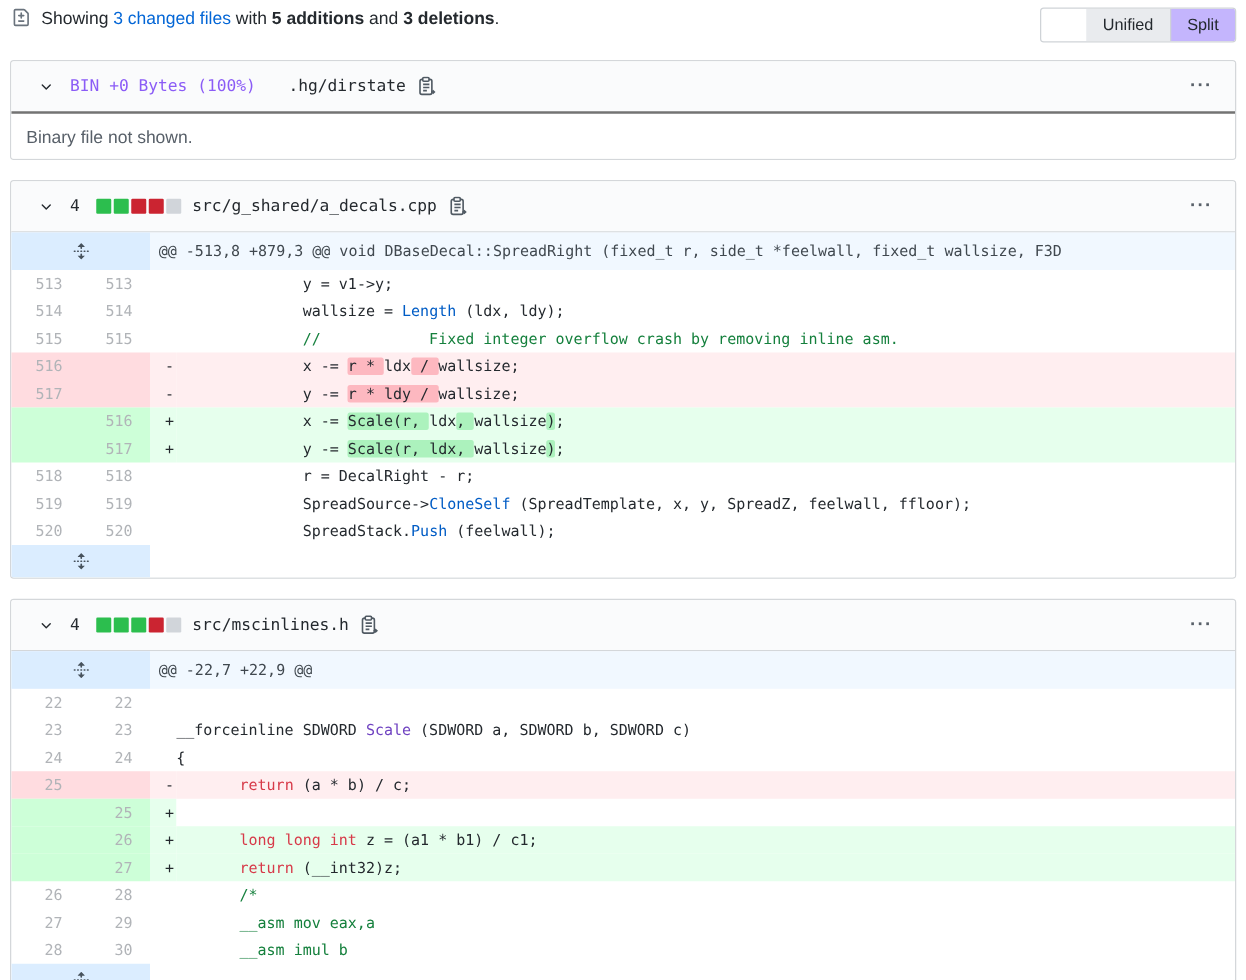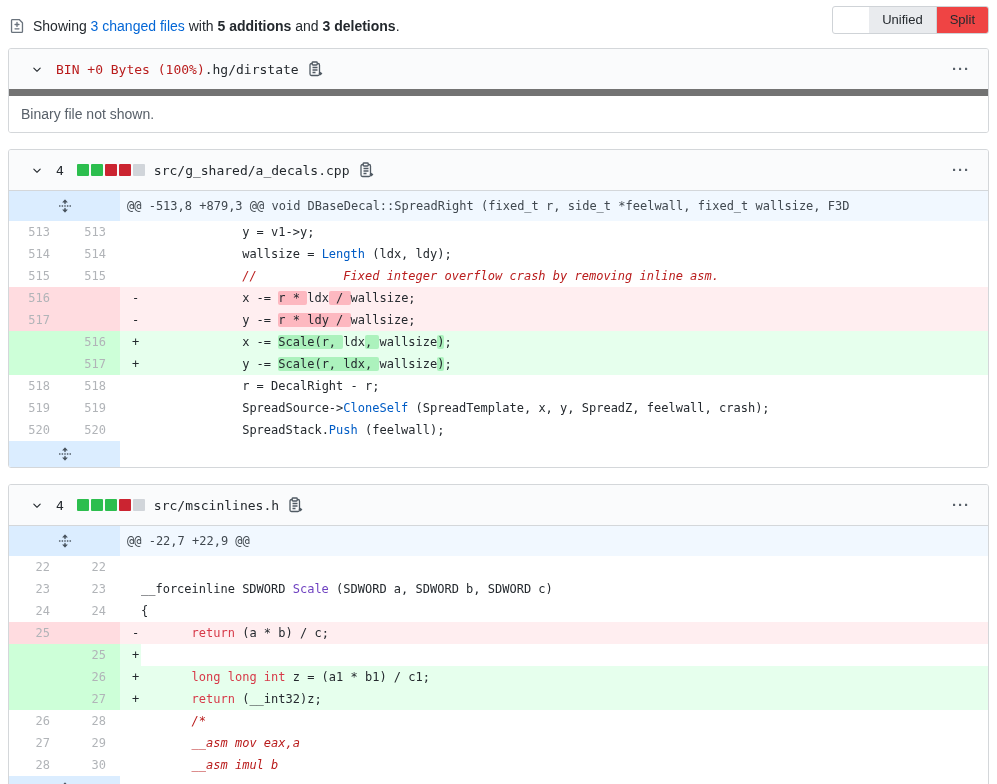--- a/index.html
+++ b/index.html
@@ -6,65 +6,65 @@
   html,body { margin:0; padding:0; background:#fff; }
   body {
     width: 997px;
     font-family: "Liberation Sans", sans-serif;
     color:#24292e;
     padding: 6px 8px 10px;
   }
   .mono { font-family: "DejaVu Sans Mono", "Liberation Mono", monospace; }
 
   
-  .topbar { display:flex; align-items:flex-end; font-size:14px; margin:0 0 14px; height:28px; }
+  .topbar { display:flex; align-items:flex-start; font-size:14px; margin:0 0 14px; height:28px; }
   .topbar .diff-icon { margin:0 9px 0 2px; display:inline-flex; }
   .topbar a.link { color:#0366d6; text-decoration:none; cursor:pointer; }
   .topbar b { font-weight:700; }
   .seg { display:inline-flex; margin-left:auto; border:1px solid #cfd3d7; border-radius:3px; overflow:hidden;padding-left:36px; }
   .seg button {
     font-family:"Liberation Sans",sans-serif; font-size:13px; color:#24292e;
-    background:#ef4444; border:0; padding:5px 13px; cursor:pointer; line-height:16px;
+    background:#c4b5fd; border:0; padding:5px 13px; cursor:pointer; line-height:16px;
   }
   .seg button + button { border-left:1px solid #cfd3d7; }
   .seg button.active { background:#e9ebee; }
 
   
   .filebox { border:1px solid #d4d7da; border-radius:3px; margin-bottom:16px; overflow:hidden; background:#fff; }
   .fhead { display:flex; align-items:center; background:#fafbfc; padding:12px 14px 12px 22px; }
   .chev { background:none; border:0; padding:0; margin:0 13px 0 0; cursor:pointer; display:inline-flex; align-items:center; }
   .fcount { font-size:13px; margin-right:13px; }
   .blocks { display:inline-flex; margin-right:7px; }
   .blk { width:12px; height:12px; margin-right:2px; border-radius:1px; display:inline-block; }
   .blk-add { background:#2cbe4e; }
   .blk-del { background:#cb2431; }
   .blk-neutral { background:#d1d5da; }
-  .fstats { font-size:13px; color:#b91c1c; margin-right:0; }
+  .fstats { font-size:13px; color:#8b5cf6; margin-right:26px; }
   .fname { font-size:13px; color:#24292e; margin-right:9px; cursor:pointer; }
   .copybtn { background:none; border:0; padding:0; cursor:pointer; display:inline-flex; align-items:center; }
   .kebab { margin-left:auto; background:none; border:0; cursor:pointer; color:#586069; font-size:15px; font-weight:700; letter-spacing:1px; line-height:10px; padding:2px 4px; }
-  .fbody-note { border-top:7px solid #737373; padding:10px 12px; font-size:14px; color:#586069; background:#fff; }
+  .fbody-note { border-top:2px solid #737373; padding:10px 12px; font-size:14px; color:#586069; background:#fff; }
 
   
   .difftable { border-top:1px solid #d4d7da; }
   .drow { display:flex; height:22px; line-height:22px; font-family:"DejaVu Sans Mono","Liberation Mono",monospace; font-size:12px; }
   .num { flex:0 0 55px; width:55px; text-align:right; padding-right:14px; color:#b1b4b8; cursor:pointer; overflow:hidden; }
   .num.n2 { flex-basis:56px; width:56px; }
   .sign { flex:0 0 21px; width:21px; padding-left:12px; color:#24292e; }
   .code { flex:1; white-space:pre; tab-size:7; -moz-tab-size:7; color:#24292e; overflow:hidden; }
   .drow.del .num { background:#ffdce0; }
   .drow.del .sign, .drow.del .code { background:#ffeef0; }
   .drow.add .num { background:#cdffd8; }
   .drow.add .sign, .drow.add .code { background:#e6ffed; }
   .hl-del { background:#fdb8c0; border-radius:2px; }
   .hl-add { background:#acf2bd; border-radius:2px; }
   .tok-kw { color:#d73a49;text-align:right; }
   .tok-fn { color:#005cc5; }
   .tok-fnp { color:#6f42c1; }
-  .tok-com { color:#b91c1c;font-style:italic; }
+  .tok-com { color:#15803d; }
 
   .drow.hunk { height:30px; line-height:30px; background:#f1f8ff; }
   .hunk-gutter { flex:0 0 111px; width:111px; background:#dbedff; display:flex; align-items:center; justify-content:center; cursor:pointer; }
   .hunk-text { flex:1; padding-left:7px; white-space:pre; color:#40484f; overflow:hidden; }
   .drow.foot { height:26px; background:#fff; }
   .foot-rest { flex:1; }
 </style>
 </head>
 <body>
 
@@ -183,21 +183,21 @@
       <div class="drow ctx">
         <div class="num n1">518</div>
         <div class="num n2">518</div>
         <div class="sign"></div>
         <div class="code"><span>		r = DecalRight - r;</span></div>
       </div>
       <div class="drow ctx">
         <div class="num n1">519</div>
         <div class="num n2">519</div>
         <div class="sign"></div>
-        <div class="code"><span>		SpreadSource-&gt;</span><span class="tok-fn">CloneSelf</span><span> (SpreadTemplate, x, y, SpreadZ, feelwall, crash);</span></div>
+        <div class="code"><span>		SpreadSource-&gt;</span><span class="tok-fn">CloneSelf</span><span> (SpreadTemplate, x, y, SpreadZ, feelwall, ffloor);</span></div>
       </div>
       <div class="drow ctx">
         <div class="num n1">520</div>
         <div class="num n2">520</div>
         <div class="sign"></div>
         <div class="code"><span>		SpreadStack.</span><span class="tok-fn">Push</span><span> (feelwall);</span></div>
       </div>
       <div class="drow foot">
         <div class="hunk-gutter">
           <svg width="14" height="14" viewBox="0 0 16 16" fill="#47525c">

